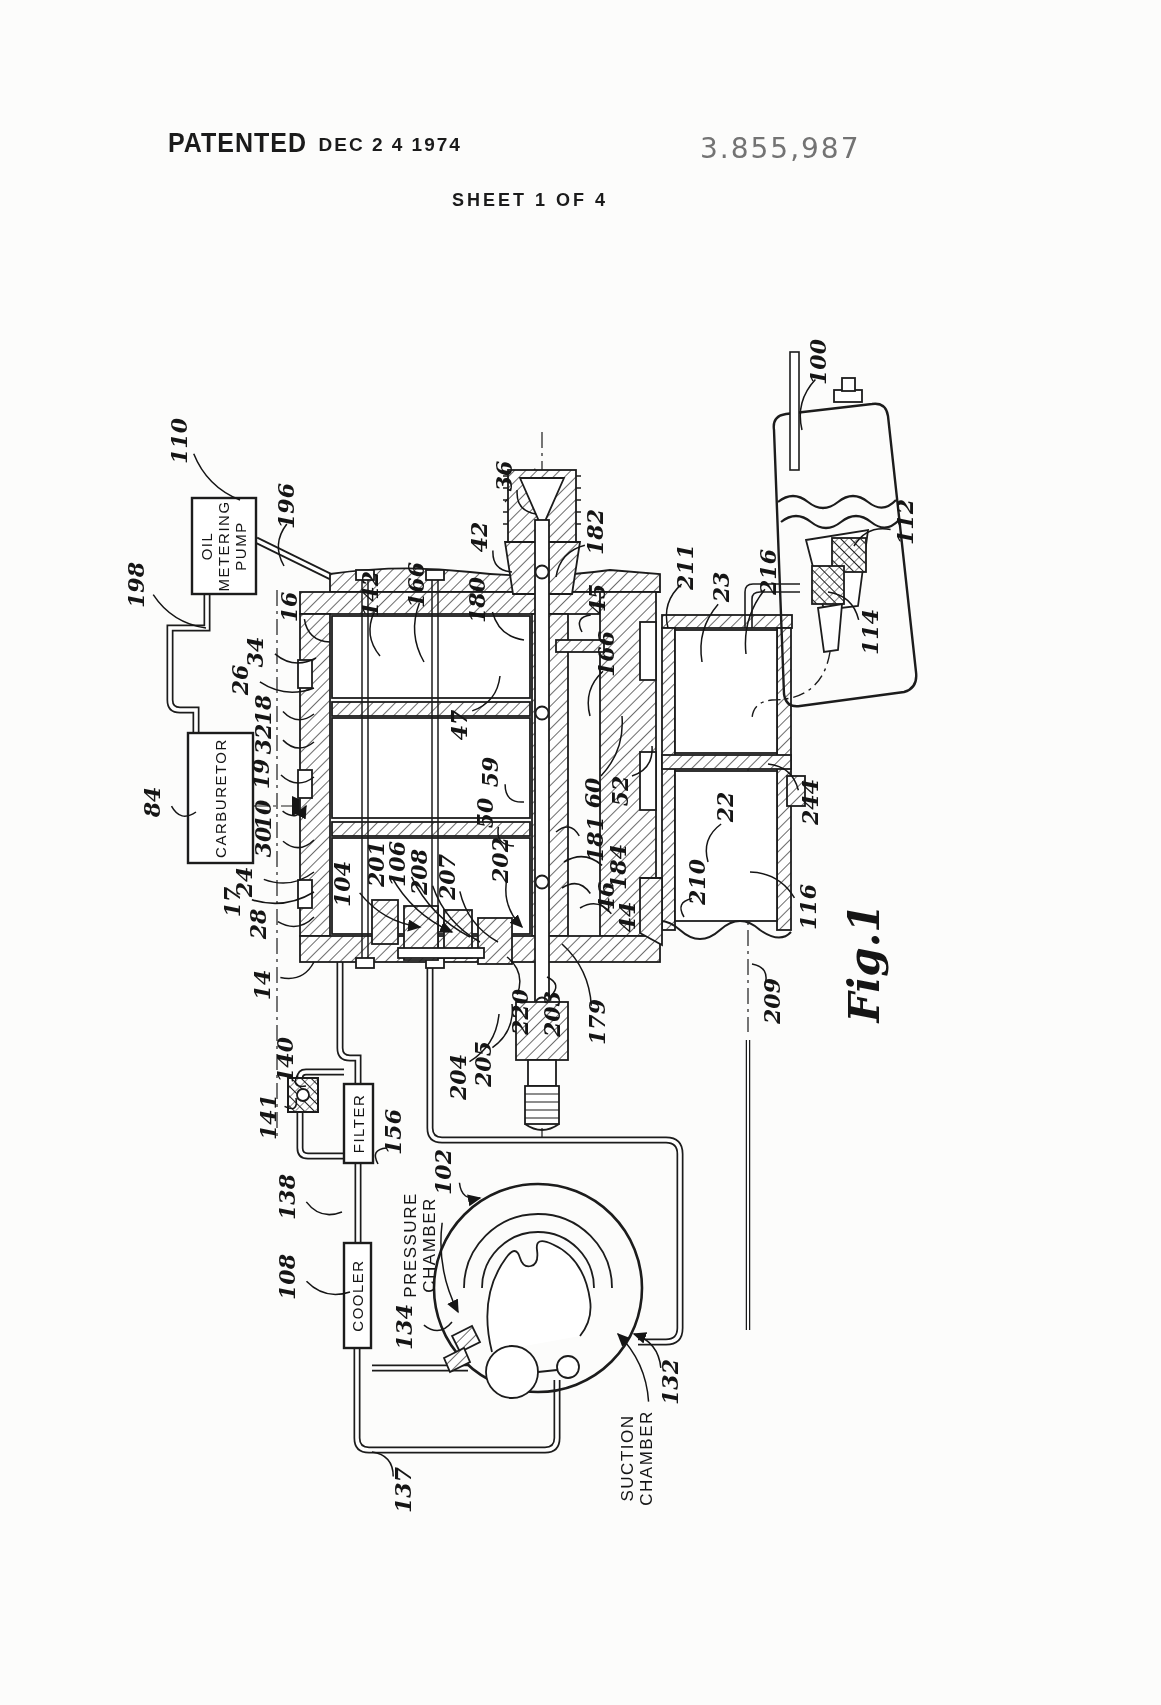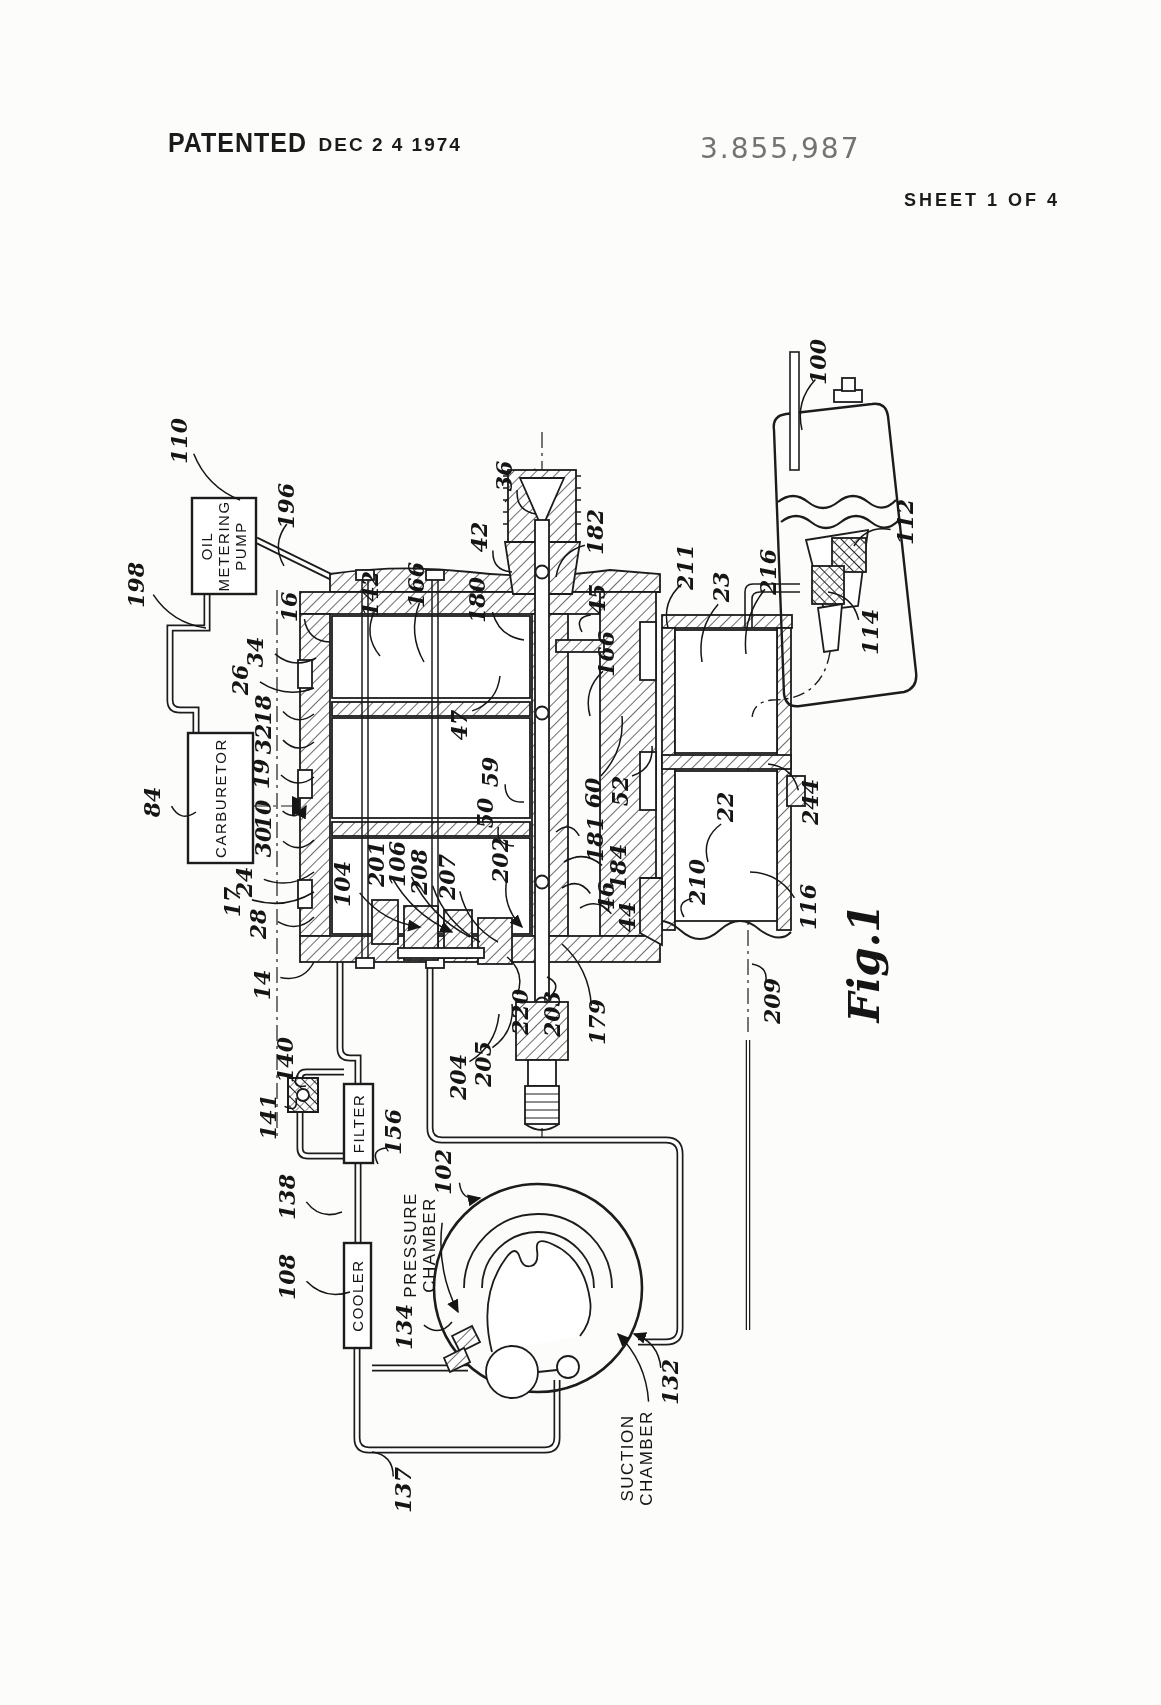--- a/index.html
+++ b/index.html
@@ -4,21 +4,21 @@
 <style>
   html,body{margin:0;padding:0;background:#e8e8e6;}
   .page{position:relative;width:1161px;height:1705px;background:#fcfcfb;margin:0 auto;
         font-family:"Liberation Sans",sans-serif;overflow:hidden;}
   .hdr-left{position:absolute;left:168px;top:128px;font-family:"Liberation Sans",sans-serif;
             font-weight:bold;color:#1b1b1b;letter-spacing:1px;white-space:nowrap;}
   .hdr-left .p1{font-size:25px;transform:scaleY(1.08);display:inline-block;}
   .hdr-left .p2{font-size:19px;margin-left:6px;letter-spacing:2px;display:inline-block;}
   .hdr-num{position:absolute;left:700px;top:132px;font-family:"DejaVu Sans",sans-serif;
            font-size:28px;color:#737373;letter-spacing:2px;}
-  .hdr-sheet{position:absolute;left:0;top:190px;width:1060px;text-align:right;
+  .hdr-sheet{position:absolute;left:0;top:190px;width:1060px;text-align:center;
              font-weight:bold;font-size:18px;letter-spacing:3px;color:#1b1b1b;}
   svg text.ref{font-family:"DejaVu Serif",serif;font-style:italic;font-weight:600;
                font-size:22px;fill:#151515;}
   svg text.boxlbl{font-family:"Liberation Sans",sans-serif;font-size:15px;letter-spacing:1.5px;fill:#151515;}
   svg text.chamber{font-family:"Liberation Sans",sans-serif;font-size:17px;letter-spacing:1.5px;fill:#151515;}
   svg text.fig{font-family:"DejaVu Serif",serif;font-style:italic;font-weight:600;font-size:42px;fill:#151515;}
 </style>
 </head>
 <body>
 

